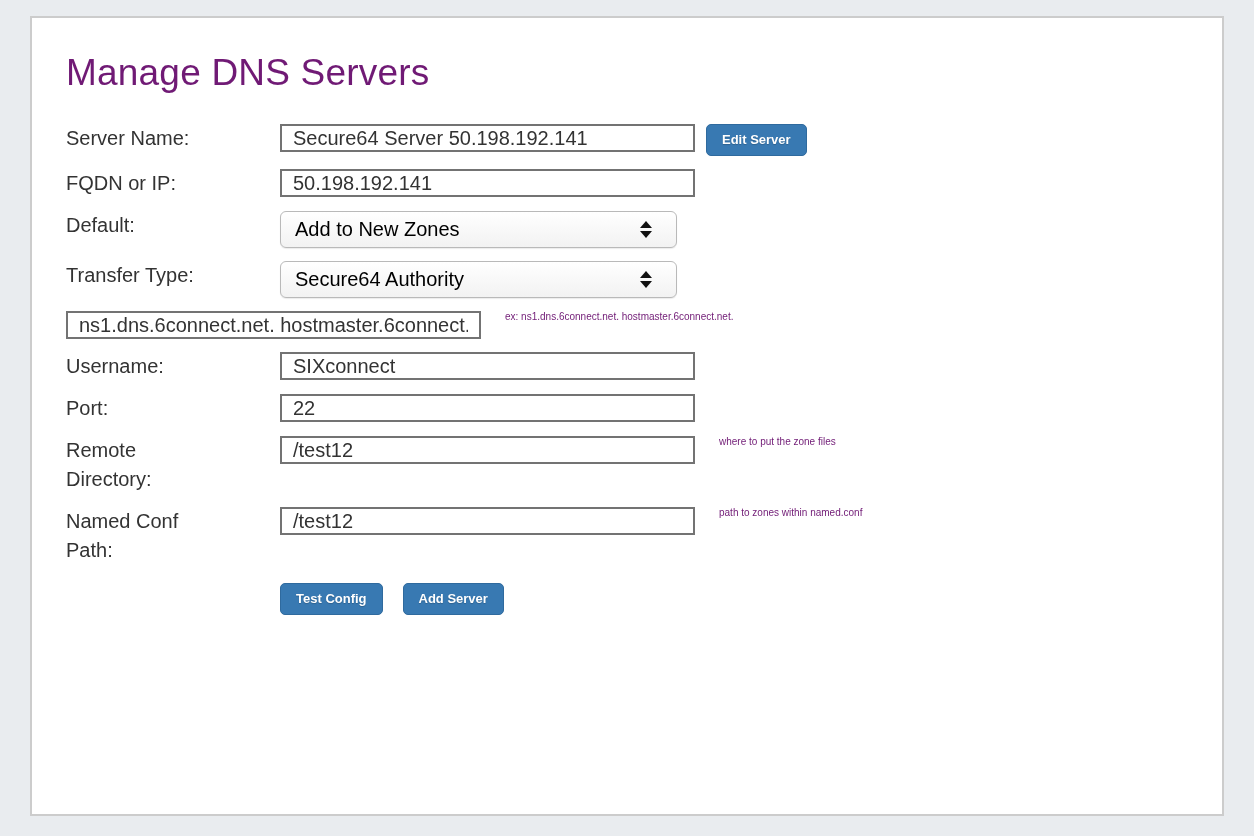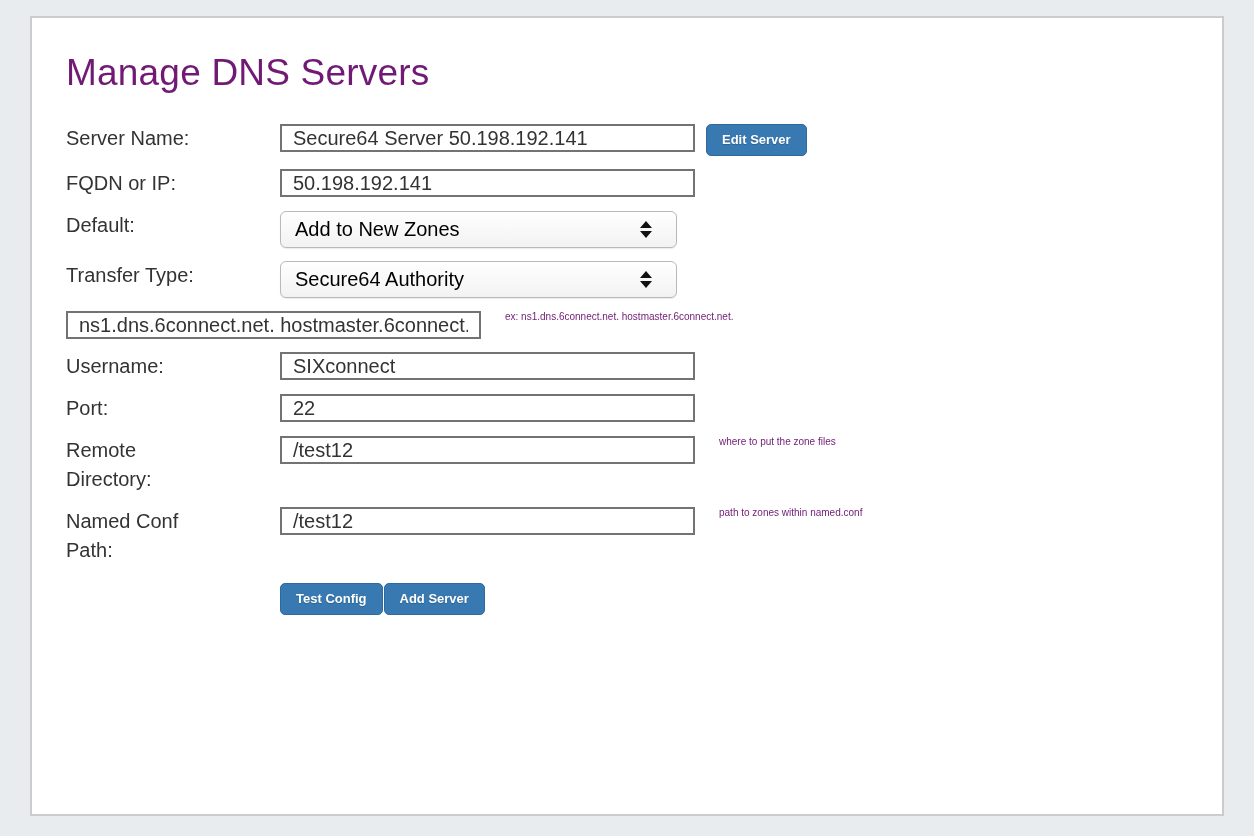--- a/index.html
+++ b/index.html
@@ -111,21 +111,21 @@
   .hint {
     font-size: 10px;
     color: #701a75;
     margin-left: 24px;
     white-space: nowrap;
   }
   .actions-row {
     margin-left: 214px;
     margin-top: 18px;
     display: flex;
-    gap: 1px;
+    gap: 20px;
   }
 </style>
 </head>
 <body>
 
 <div class="card">
 
   <h1 class="page-title">Manage DNS Servers</h1>
 
   <div class="form-row">

